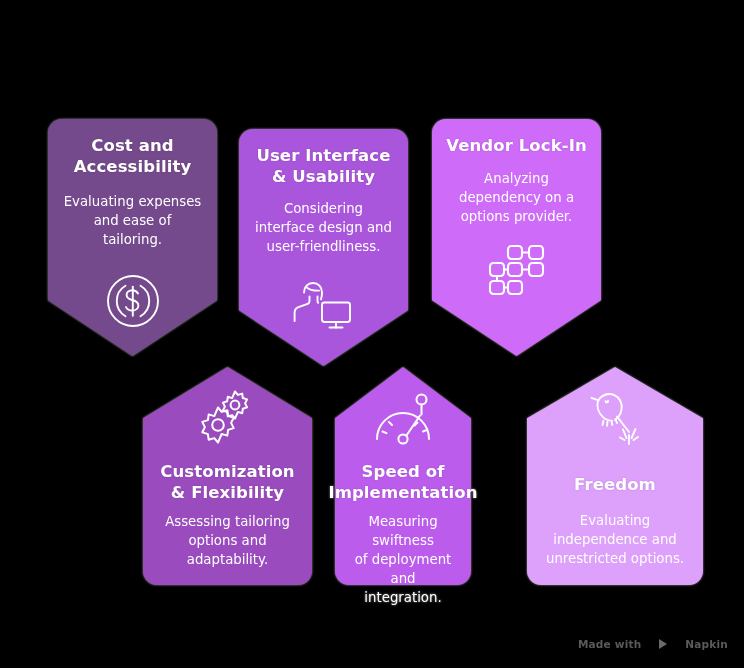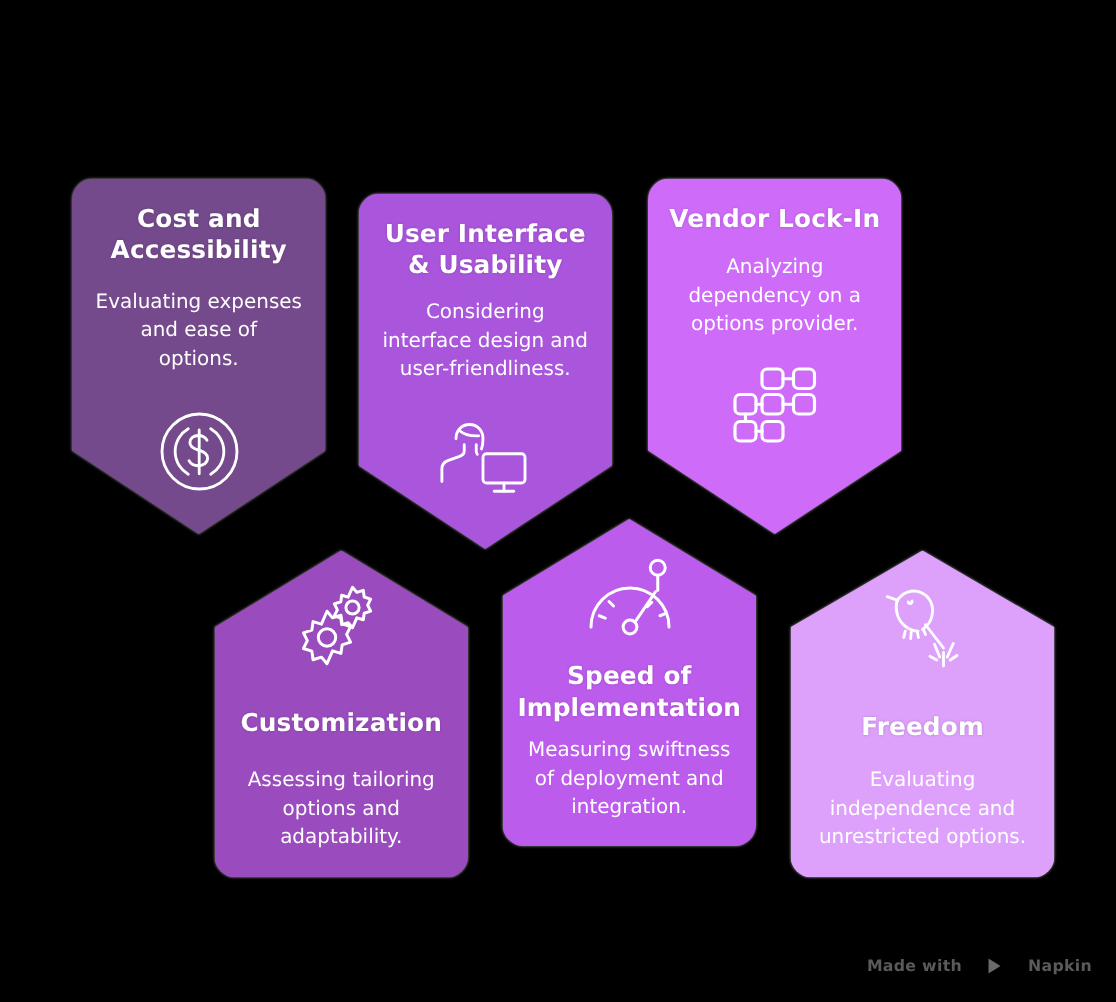--- a/index.html
+++ b/index.html
@@ -69,21 +69,21 @@
   }
   .c-icon { display: block; }
   .c-icon svg { display: block; }
 
   
   #card-1 { left: 48px;  top: 119px; width: 169px; height: 237px; }
   #card-2 { left: 239px; top: 129px; width: 169px; height: 237px; }
   #card-3 { left: 432px; top: 119px; width: 169px; height: 237px; }
   
   #card-4 { left: 143px; top: 367px; width: 169px; height: 218px; }
-  #card-5 { left: 335px; top: 346px; width: 169px; height: 218px; }
+  #card-5 { left: 335px; top: 367px; width: 136px; height: 218px; }
   #card-6 { left: 527px; top: 367px; width: 176px; height: 218px; }
 
   
   .card.down .c-title { margin-bottom: 16px; }
   .card.down .c-icon  { margin-top: 20px; }
   .card.up   .c-icon  { margin-top: 8px; }
   .card.up   .c-title { margin-top: 12px; margin-bottom: 10px; }
 
   
   #card-1 .c-icon { margin-top: 22px; }
@@ -123,21 +123,21 @@
   <div class="card down" id="card-1">
     <div class="shape" style="background: rgb(116, 74, 140);"></div>
     <div class="content">
       <div class="c-title">
         <div>Cost and</div>
         <div>Accessibility</div>
       </div>
       <div class="c-desc">
         <div>Evaluating expenses</div>
         <div>and ease of</div>
-        <div>options.</div>
+        <div>tailoring.</div>
       </div>
       <div class="c-icon">
         <svg width="58" height="58" viewBox="0 0 58 58" fill="none" stroke="#ffffff" stroke-width="1.9" stroke-linecap="round">
           <circle cx="29" cy="29" r="25"></circle>
           <path d="M21.5 13.8A17.6 17.6 0 0 0 21.5 44.2"></path>
           <path d="M36.5 13.8A17.6 17.6 0 0 1 36.5 44.2"></path>
           <path d="M34 21.5c-1.3-2.2-3.2-3.2-5.6-3.2-3.3 0-5.8 1.9-5.8 4.7 0 2.6 1.9 4 5.6 5 4 1.1 6.2 2.5 6.2 5.4 0 3.1-2.7 5.1-6.2 5.1-2.8 0-5-1.2-6.2-3.4"></path>
           <path d="M28.8 14.6v29.2"></path>
         </svg>
       </div>
@@ -210,20 +210,21 @@
             <circle cx="0" cy="0" r="4.4"></circle>
           </g>
           <g transform="translate(23,36)">
             <path d="M0-17.5l3.7 4.4 5.6-1.7.8 5.7 5.6 1.8-2.6 5.2 2.6 5.2-5.6 1.8-.8 5.7-5.6-1.7L0 17.5l-3.7-4.4-5.6 1.7-.8-5.7-5.6-1.8 2.6-5.2-2.6-5.2 5.6-1.8.8-5.7 5.6 1.7z"></path>
             <circle cx="0" cy="0" r="5.8"></circle>
           </g>
         </svg>
       </div>
       <div class="c-title">
         <div>Customization</div>
+        <div>&amp; Flexibility</div>
       </div>
       <div class="c-desc">
         <div>Assessing tailoring</div>
         <div>options and</div>
         <div>adaptability.</div>
       </div>
     </div>
   </div>
 
   <div class="card up" id="card-5">

